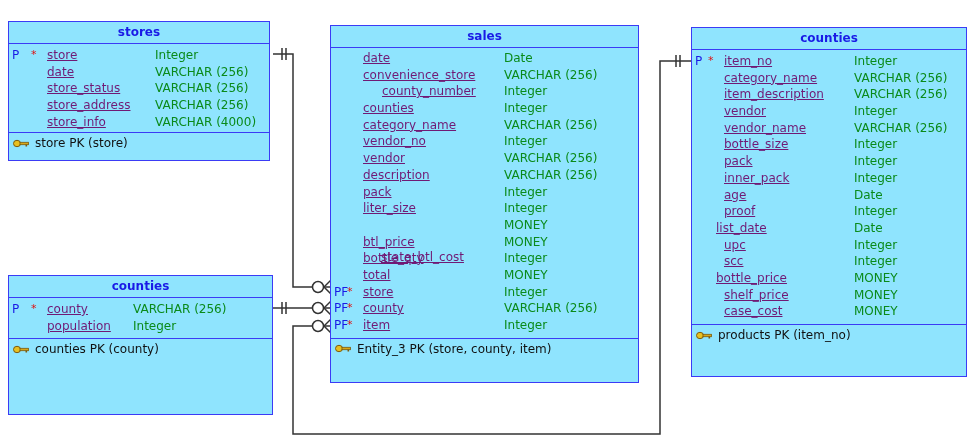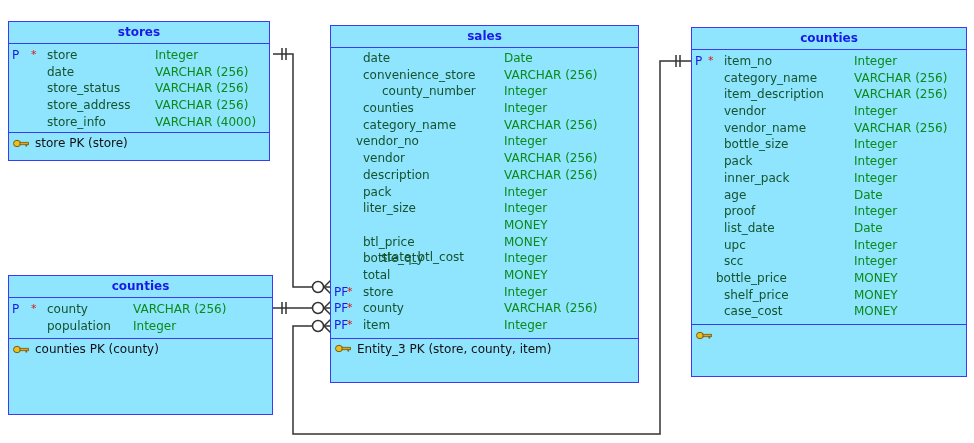--- a/index.html
+++ b/index.html
@@ -5,21 +5,21 @@
   html, body { margin:0; padding:0; background:#ffffff; }
   body { width:974px; height:443px; position:relative; overflow:hidden;
          font-family:"DejaVu Sans", sans-serif; }
   .entity { position:absolute; background:#8fe4fe; border:1.5px solid #3b3bf5; box-sizing:border-box; }
   .entity .title { height:21px; line-height:21px; text-align:center; font-weight:bold;
          font-size:12px; color:#1a1ae6; border-bottom:1.5px solid #3b3bf5; }
   .entity .cols { position:relative; border-bottom:1.5px solid #3b3bf5; }
   .row { position:relative; height:16.7px; line-height:16.7px; font-size:12px; white-space:nowrap; }
   .row .flag { position:absolute; left:3px; color:#1a1ae6; }
   .row .star { position:absolute; color:#e01010; font-size:11px; }
-  .row .cname { position:absolute; color:#14532d; }
+  .row .cname { position:absolute; color:#701a75;text-decoration:underline; }
   .row .ctype { position:absolute; color:#0a8a1a; }
   .keyline { height:20px; line-height:20px; font-size:12px; color:#111; padding-left:4px; white-space:nowrap; }
   .key-icon { display:inline-block; vertical-align:middle; margin-right:6px; }
   svg.conn { position:absolute; left:0; top:0; width:974px; height:443px; pointer-events:none; }
 </style>
 </head>
 <body>
 
 <svg class="conn" viewBox="0 0 974 443">
   <g stroke="#333" stroke-width="1.5" fill="none">
@@ -153,21 +153,21 @@
       </div>
       <div class="row">
         <span class="flag"></span>
         <span class="star" style="left: 16px;"></span>
         <span class="cname" style="left: 32px;">category_name</span>
         <span class="ctype" style="left: 173px;">VARCHAR (256)</span>
       </div>
       <div class="row">
         <span class="flag"></span>
         <span class="star" style="left: 16px;"></span>
-        <span class="cname" style="left: 25px;">vendor_no</span>
+        <span class="cname" style="left: 32px;">vendor_no</span>
         <span class="ctype" style="left: 173px;">Integer</span>
       </div>
       <div class="row">
         <span class="flag"></span>
         <span class="star" style="left: 16px;"></span>
         <span class="cname" style="left: 32px;">vendor</span>
         <span class="ctype" style="left: 173px;">VARCHAR (256)</span>
       </div>
       <div class="row">
         <span class="flag"></span>
@@ -298,21 +298,21 @@
       </div>
       <div class="row">
         <span class="flag"></span>
         <span class="star" style="left: 16px;"></span>
         <span class="cname" style="left: 32px;">proof</span>
         <span class="ctype" style="left: 162px;">Integer</span>
       </div>
       <div class="row">
         <span class="flag"></span>
         <span class="star" style="left: 16px;"></span>
-        <span class="cname" style="left: 32px;">list_date</span>
+        <span class="cname" style="left: 24px;">list_date</span>
         <span class="ctype" style="left: 162px;">Date</span>
       </div>
       <div class="row">
         <span class="flag"></span>
         <span class="star" style="left: 16px;"></span>
         <span class="cname" style="left: 32px;">upc</span>
         <span class="ctype" style="left: 162px;">Integer</span>
       </div>
       <div class="row">
         <span class="flag"></span>
@@ -337,15 +337,15 @@
         <span class="star" style="left: 16px;"></span>
         <span class="cname" style="left: 32px;">case_cost</span>
         <span class="ctype" style="left: 162px;">MONEY</span>
       </div>
     </div>
   <div class="keyline">
     <span class="key-icon"><svg width="16" height="9" viewBox="0 0 16 9">
           <ellipse cx="4" cy="4.5" rx="3.5" ry="3.2" fill="#e8c020" stroke="#7a5a10" stroke-width="1"></ellipse>
           <rect x="7" y="3.3" width="8.5" height="2.4" fill="#d8a818" stroke="#7a5a10" stroke-width="0.8"></rect>
           <rect x="12.5" y="5.5" width="1.6" height="2" fill="#7a5a10"></rect>
-        </svg></span>
+        </svg></span><span>products PK (item_no)</span>
   </div>
 </div>
 
 </body></html>

